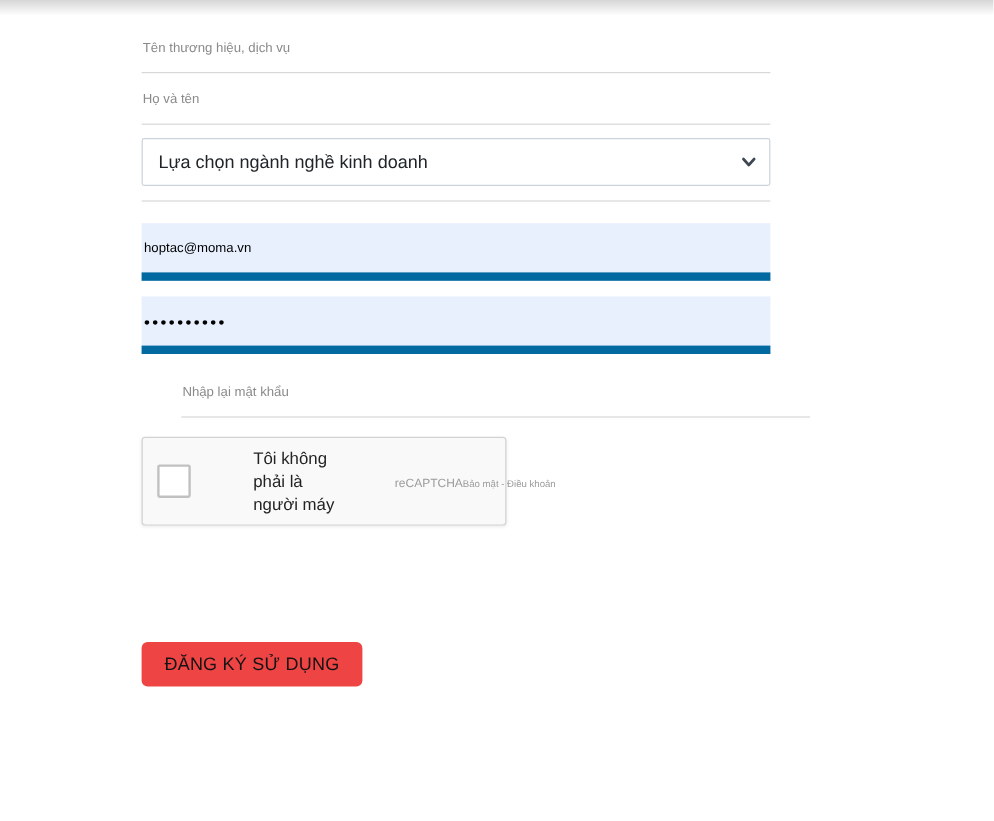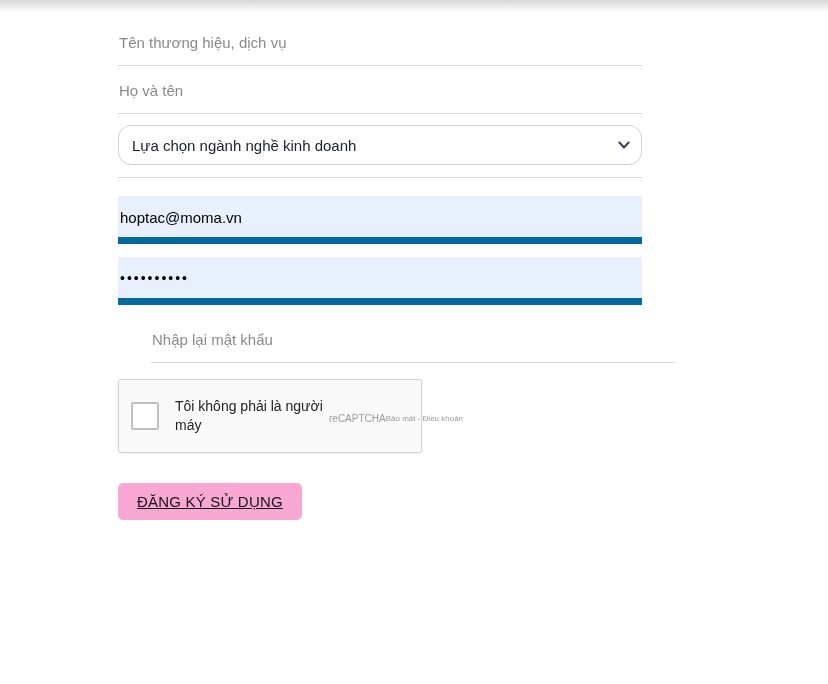--- a/index.html
+++ b/index.html
@@ -14,35 +14,35 @@
     position: absolute; top: 0; left: 0; width: 100%; height: 13px;
     background: linear-gradient(180deg, #d6d6d6 0%, rgba(255,255,255,0) 100%);
     pointer-events: none;
   }
   .signup-form { position: absolute; left: 118px; top: 0; width: 524px; }
 
   .u-input {
     display: block; width: 524px;
     border: 0; border-bottom: 1px solid #d8d8d8;
     background: transparent;
-    font-family: inherit; font-size: 15px; color: #000;
+    font-family: inherit; font-size: 11px; color: #000;
     padding: 0 0 14px 1px; outline: none; border-radius: 0;
   }
   .u-input::placeholder { color: #8a8a8a; opacity: 1; }
 
   .input-brand   { margin-top: 34px; }
   .input-name    { margin-top: 16px; }
   .input-phone   { margin-top: 26px; }
   .input-confirm { margin-top: 26px; margin-left: 33px; }
 
   .select-wrap { position: relative; margin-top: 11px; width: 524px; height: 40px; }
   .industry-select {
     width: 524px; height: 40px;
     -webkit-appearance: none; appearance: none;
-    border: 1px solid #ccd3da; border-radius: 13px;
+    border: 1px solid #ccd3da; border-radius: 2px;
     background: #ffffff;
     font-family: inherit; font-size: 15px; color: #212529;
     padding: 0 36px 0 13px; outline: none;
   }
   .select-chevron {
     position: absolute; right: 10px; top: 12px; pointer-events: none;
   }
 
   .lone-underline { margin-top: 12px; width: 524px; height: 0; border-bottom: 1px solid #d8d8d8; }
 
@@ -57,46 +57,47 @@
 
   .recaptcha {
     margin-top: 16px;
     width: 304px; height: 74px;
     background: #f9f9f9;
     border: 1px solid #d3d3d3;
     border-radius: 3px;
     box-shadow: 0 1px 3px rgba(0,0,0,0.08);
     display: flex; align-items: center;
     padding: 0 8px 0 12px;
+    gap: 36px;
   }
   .rc-checkbox {
     width: 28px; height: 28px; flex: 0 0 28px;
     background: #ffffff;
     border: 2px solid #c1c1c1; border-radius: 2px;
     cursor: pointer;
   }
   .rc-label {
     margin-left: 16px; width: 158px;
     font-size: 14px; line-height: 19px; color: #232323;
   }
   .rc-right {
     margin-left: auto; width: 84px;
     display: flex; align-items: center;
     padding-top: 2px;
   }
   .rc-logo-text { font-size: 10px; color: #9b9b9b; margin-top: 2px; white-space: nowrap; }
   .rc-links { font-size: 8px; color: #9b9b9b; margin-top: 2px; white-space: nowrap; cursor: pointer; }
 
   .submit-btn {
-    display: block; margin-top: 30px;
+    display: block; margin-top: 97px;
     min-width: 160px; height: 37px;
-    background: #f9a8d4; color: #141414;
+    background: #ef4444; color: #141414;
     border: none; border-radius: 5px;
     font-family: inherit; font-size: 15px; letter-spacing: 0.2px;
-    padding: 0 19px; cursor: pointer; text-decoration: underline;
+    padding: 0 19px; cursor: pointer;
   }
 </style>
 </head>
 <body>
 
 <div class="page">
   <div class="top-fade"></div>
 
   <form class="signup-form">
 

